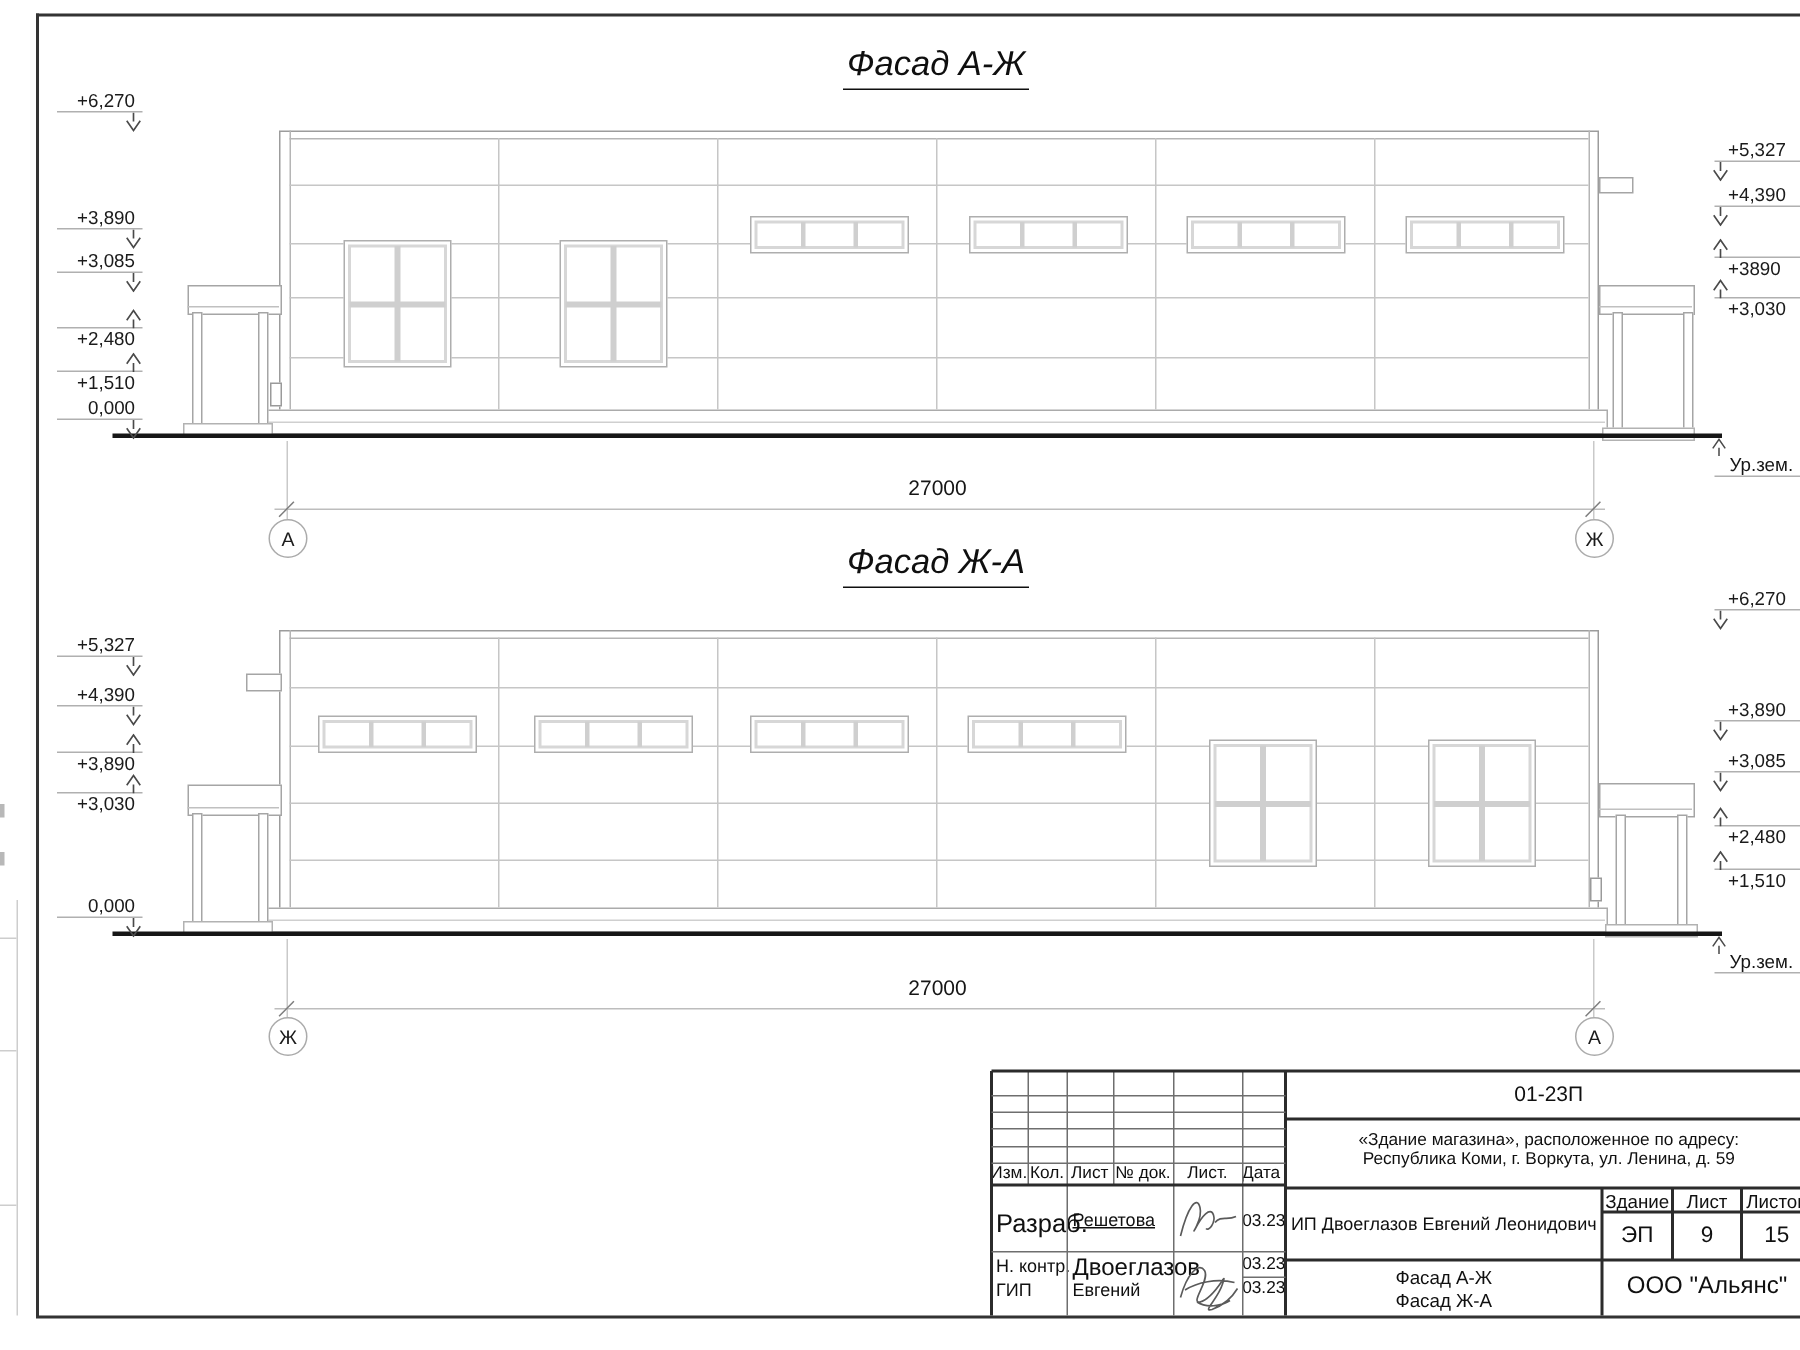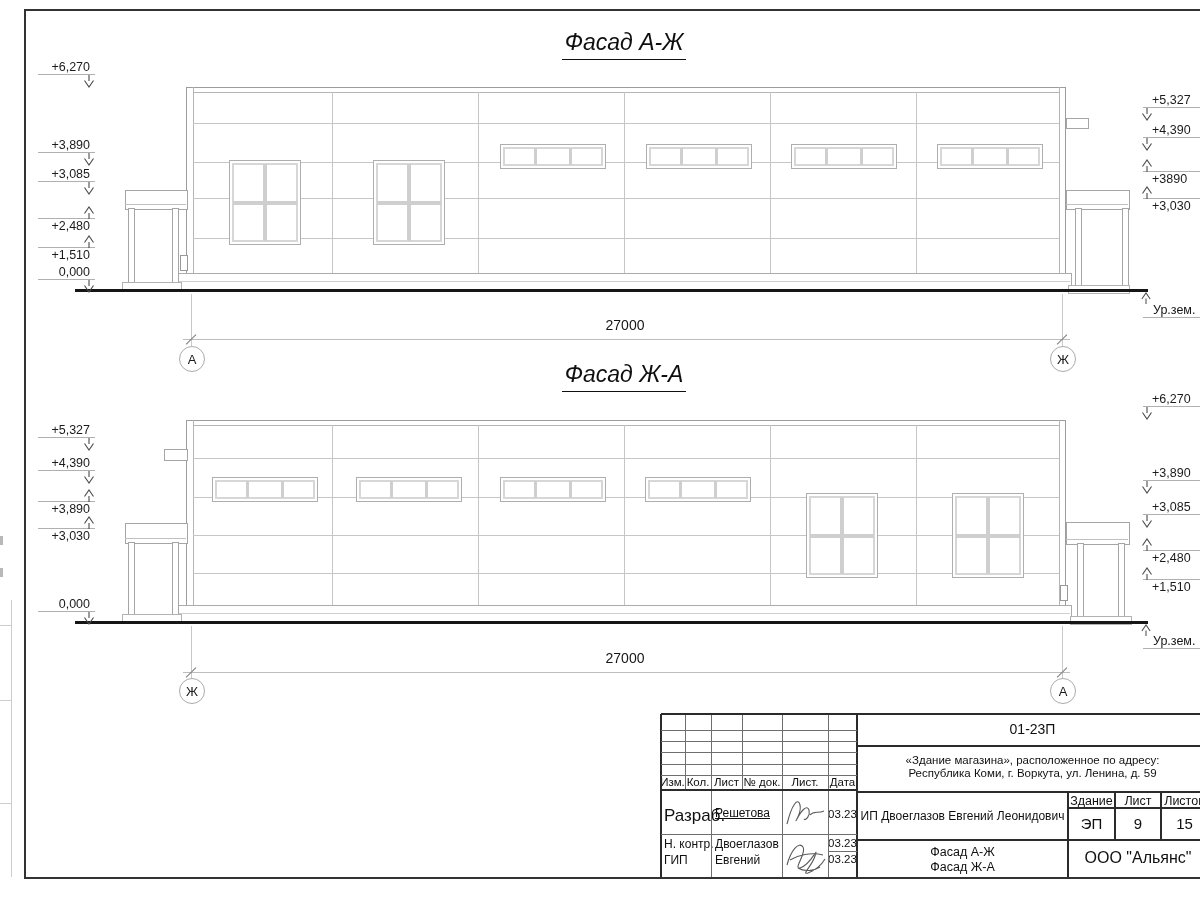--- a/index.html
+++ b/index.html
@@ -59,27 +59,27 @@
 
   <div class="t tb c" style="left:857px;top:721px;width:351px;font-size:14px;">01-23П</div>
   <div class="t tb c" style="left:857px;top:754px;width:351px;font-size:11.5px;">«Здание магазина», расположенное по адресу:</div>
   <div class="t tb c" style="left:857px;top:767px;width:351px;font-size:11.5px;">Республика Коми, г. Воркута, ул. Ленина, д. 59</div>
 
   <div class="t tb c" style="left:660px;top:776px;width:25px;font-size:11.5px;">Изм.</div>
   <div class="t tb c" style="left:685px;top:776px;width:26px;font-size:11.5px;">Кол.</div>
   <div class="t tb c" style="left:711px;top:776px;width:31px;font-size:11.5px;">Лист</div>
   <div class="t tb c" style="left:742px;top:776px;width:40px;font-size:11.5px;">№ док.</div>
   <div class="t tb c" style="left:782px;top:776px;width:46px;font-size:11.5px;">Лист.</div>
-  <div class="t tb c" style="left:828px;top:776px;width:29px;font-size:11.5px;">Дата</div>
+  <div class="t tb c" style="left:828px;top:776px;width:18px;font-size:11.5px;">Дата</div>
 
   <div class="t tb" style="left:664px;top:806px;font-size:17px;">Разраб.</div>
   <div class="t tb" style="left:715px;top:806px;font-size:12px;text-decoration:underline;">Решетова</div>
   <div class="t tb c" style="left:828px;top:808px;width:29px;font-size:11.5px;">03.23</div>
   <div class="t tb" style="left:664px;top:837px;font-size:12px;">Н. контр.</div>
-  <div class="t tb" style="left:715px;top:837px;font-size:12px;text-align:center;">Двоеглазов</div>
+  <div class="t tb" style="left:715px;top:837px;font-size:16px;text-align:center;">Двоеглазов</div>
   <div class="t tb c" style="left:828px;top:837px;width:29px;font-size:11.5px;">03.23</div>
   <div class="t tb" style="left:664px;top:853px;font-size:12px;">ГИП</div>
   <div class="t tb" style="left:715px;top:853px;font-size:12px;">Евгений</div>
   <div class="t tb c" style="left:828px;top:853px;width:29px;font-size:11.5px;">03.23</div>
 
   <div class="t tb c" style="left:859px;top:809px;width:207px;font-size:12px;">ИП Двоеглазов Евгений Леонидович</div>
 
   <div class="t tb c" style="left:1068px;top:794px;width:47px;font-size:12.5px;">Здание</div>
   <div class="t tb c" style="left:1115px;top:794px;width:46px;font-size:12.5px;">Лист</div>
   <div class="t tb c" style="left:1161px;top:794px;width:47px;font-size:12.5px;">Листов</div>

